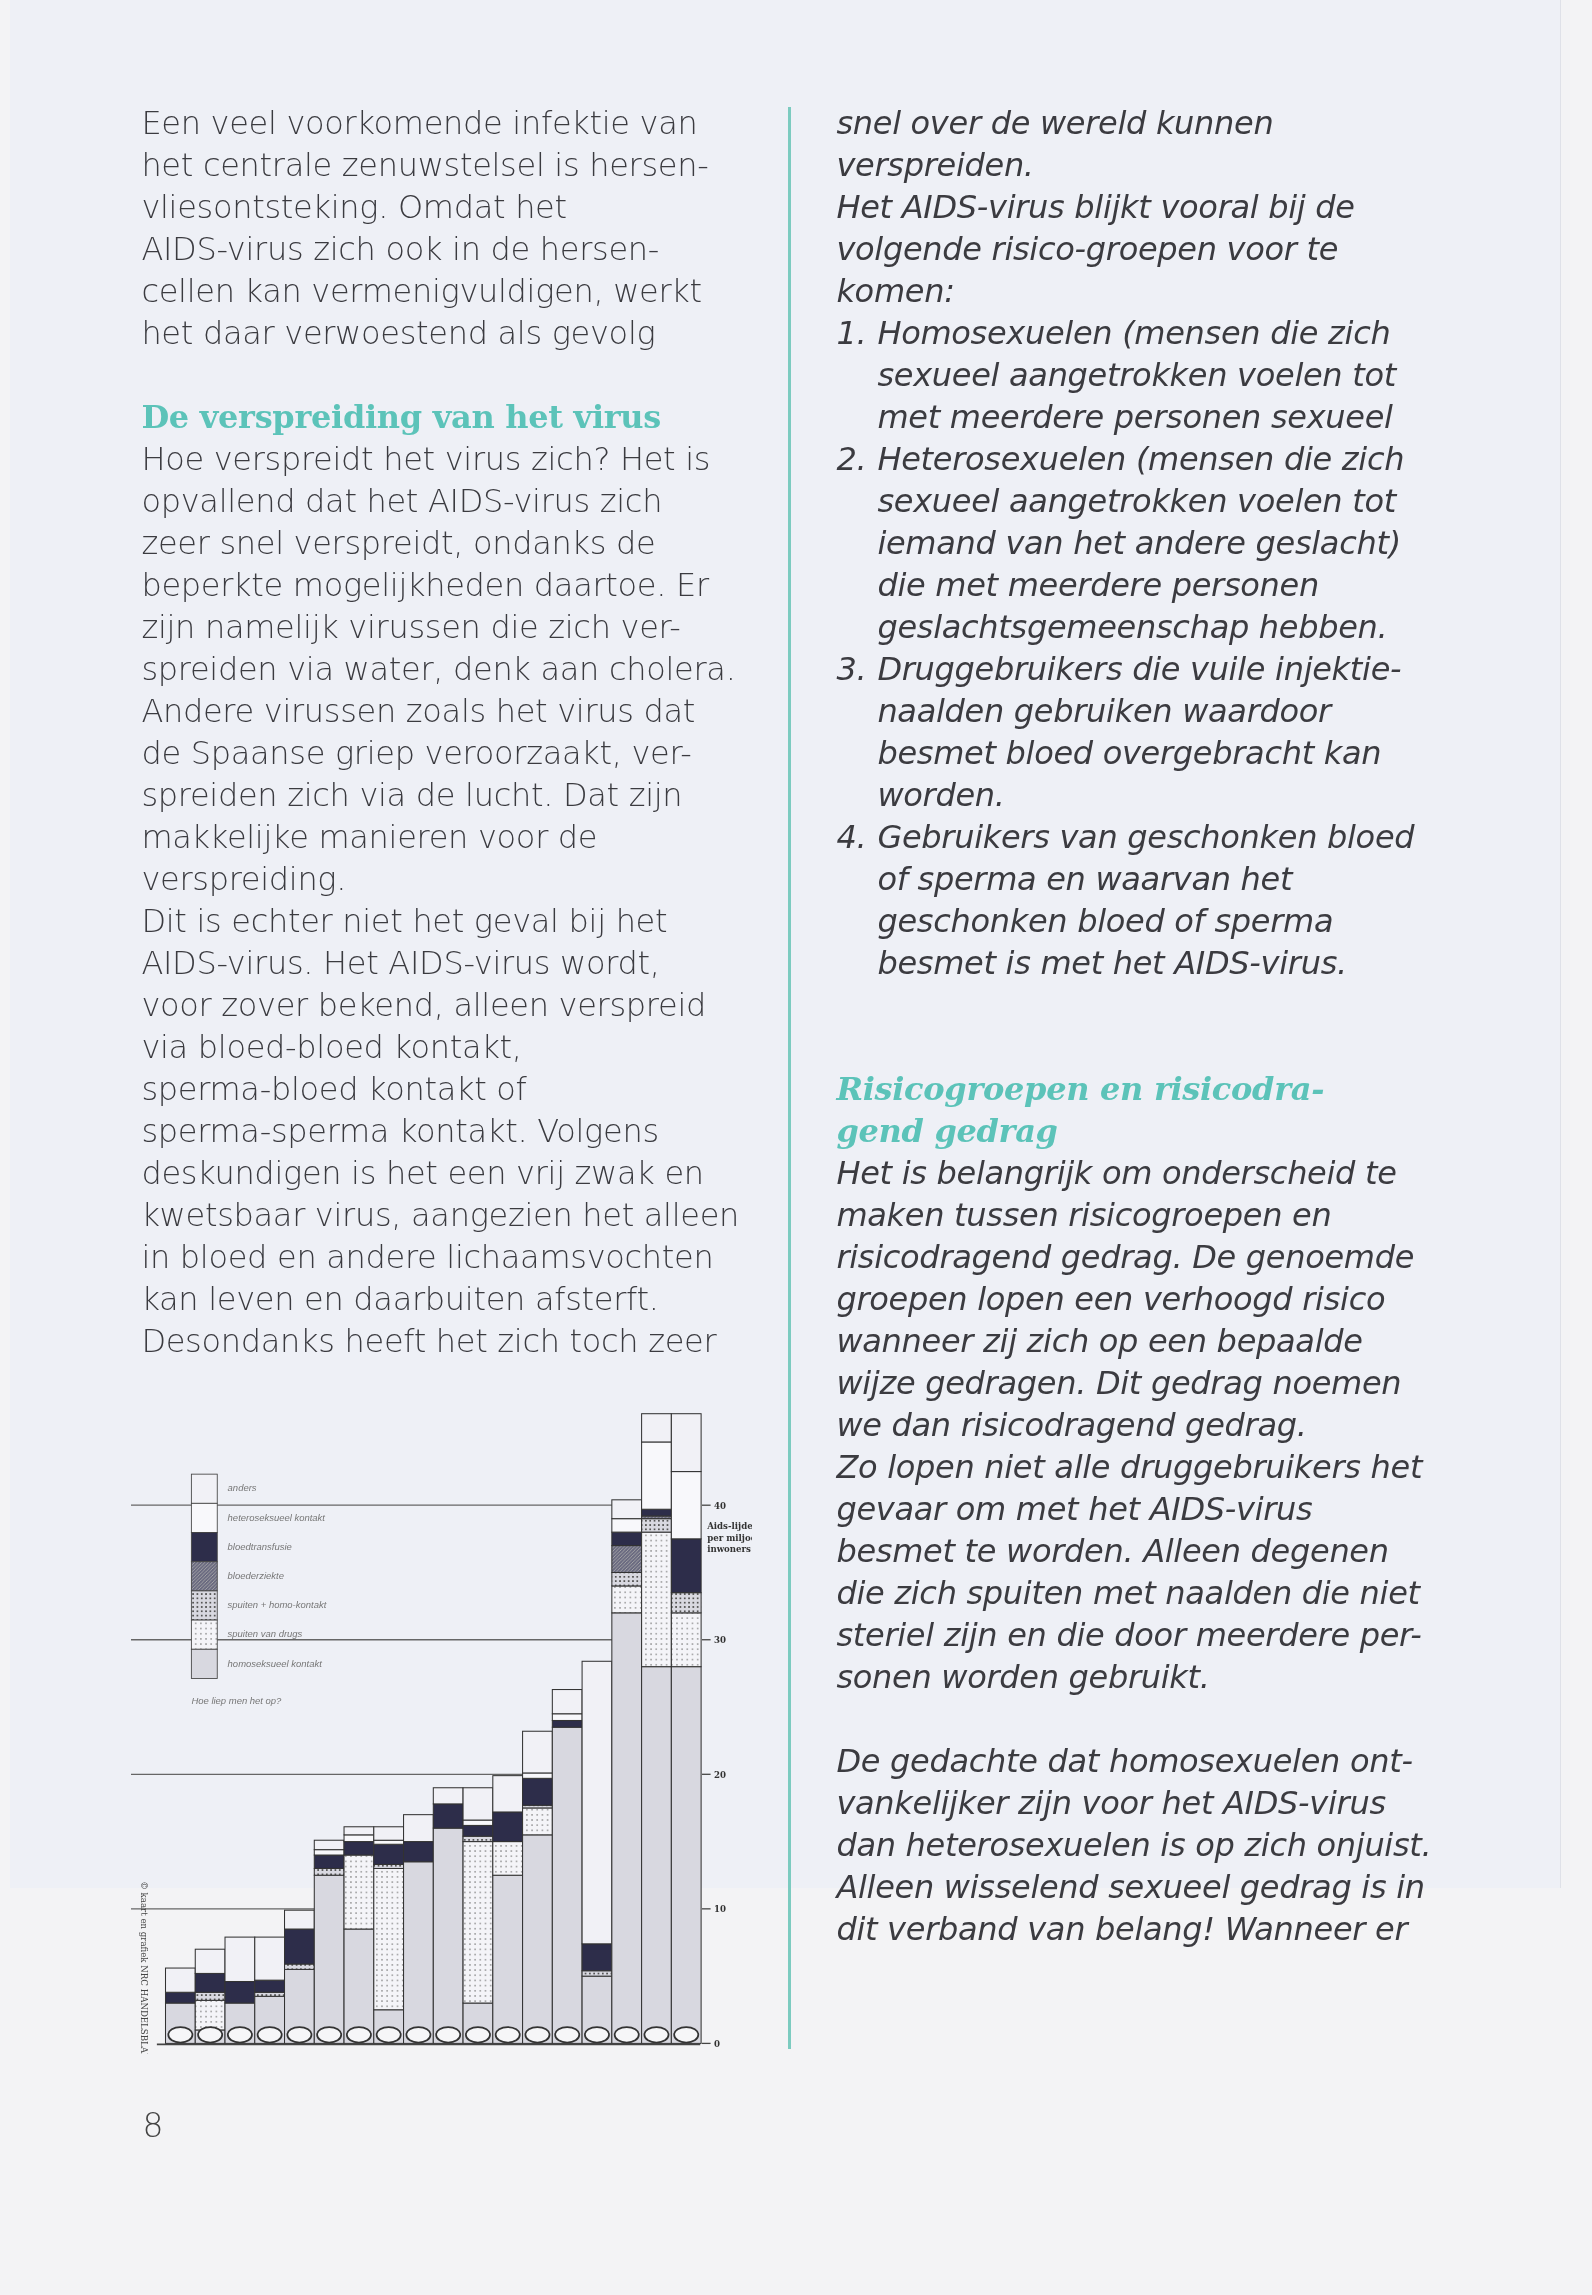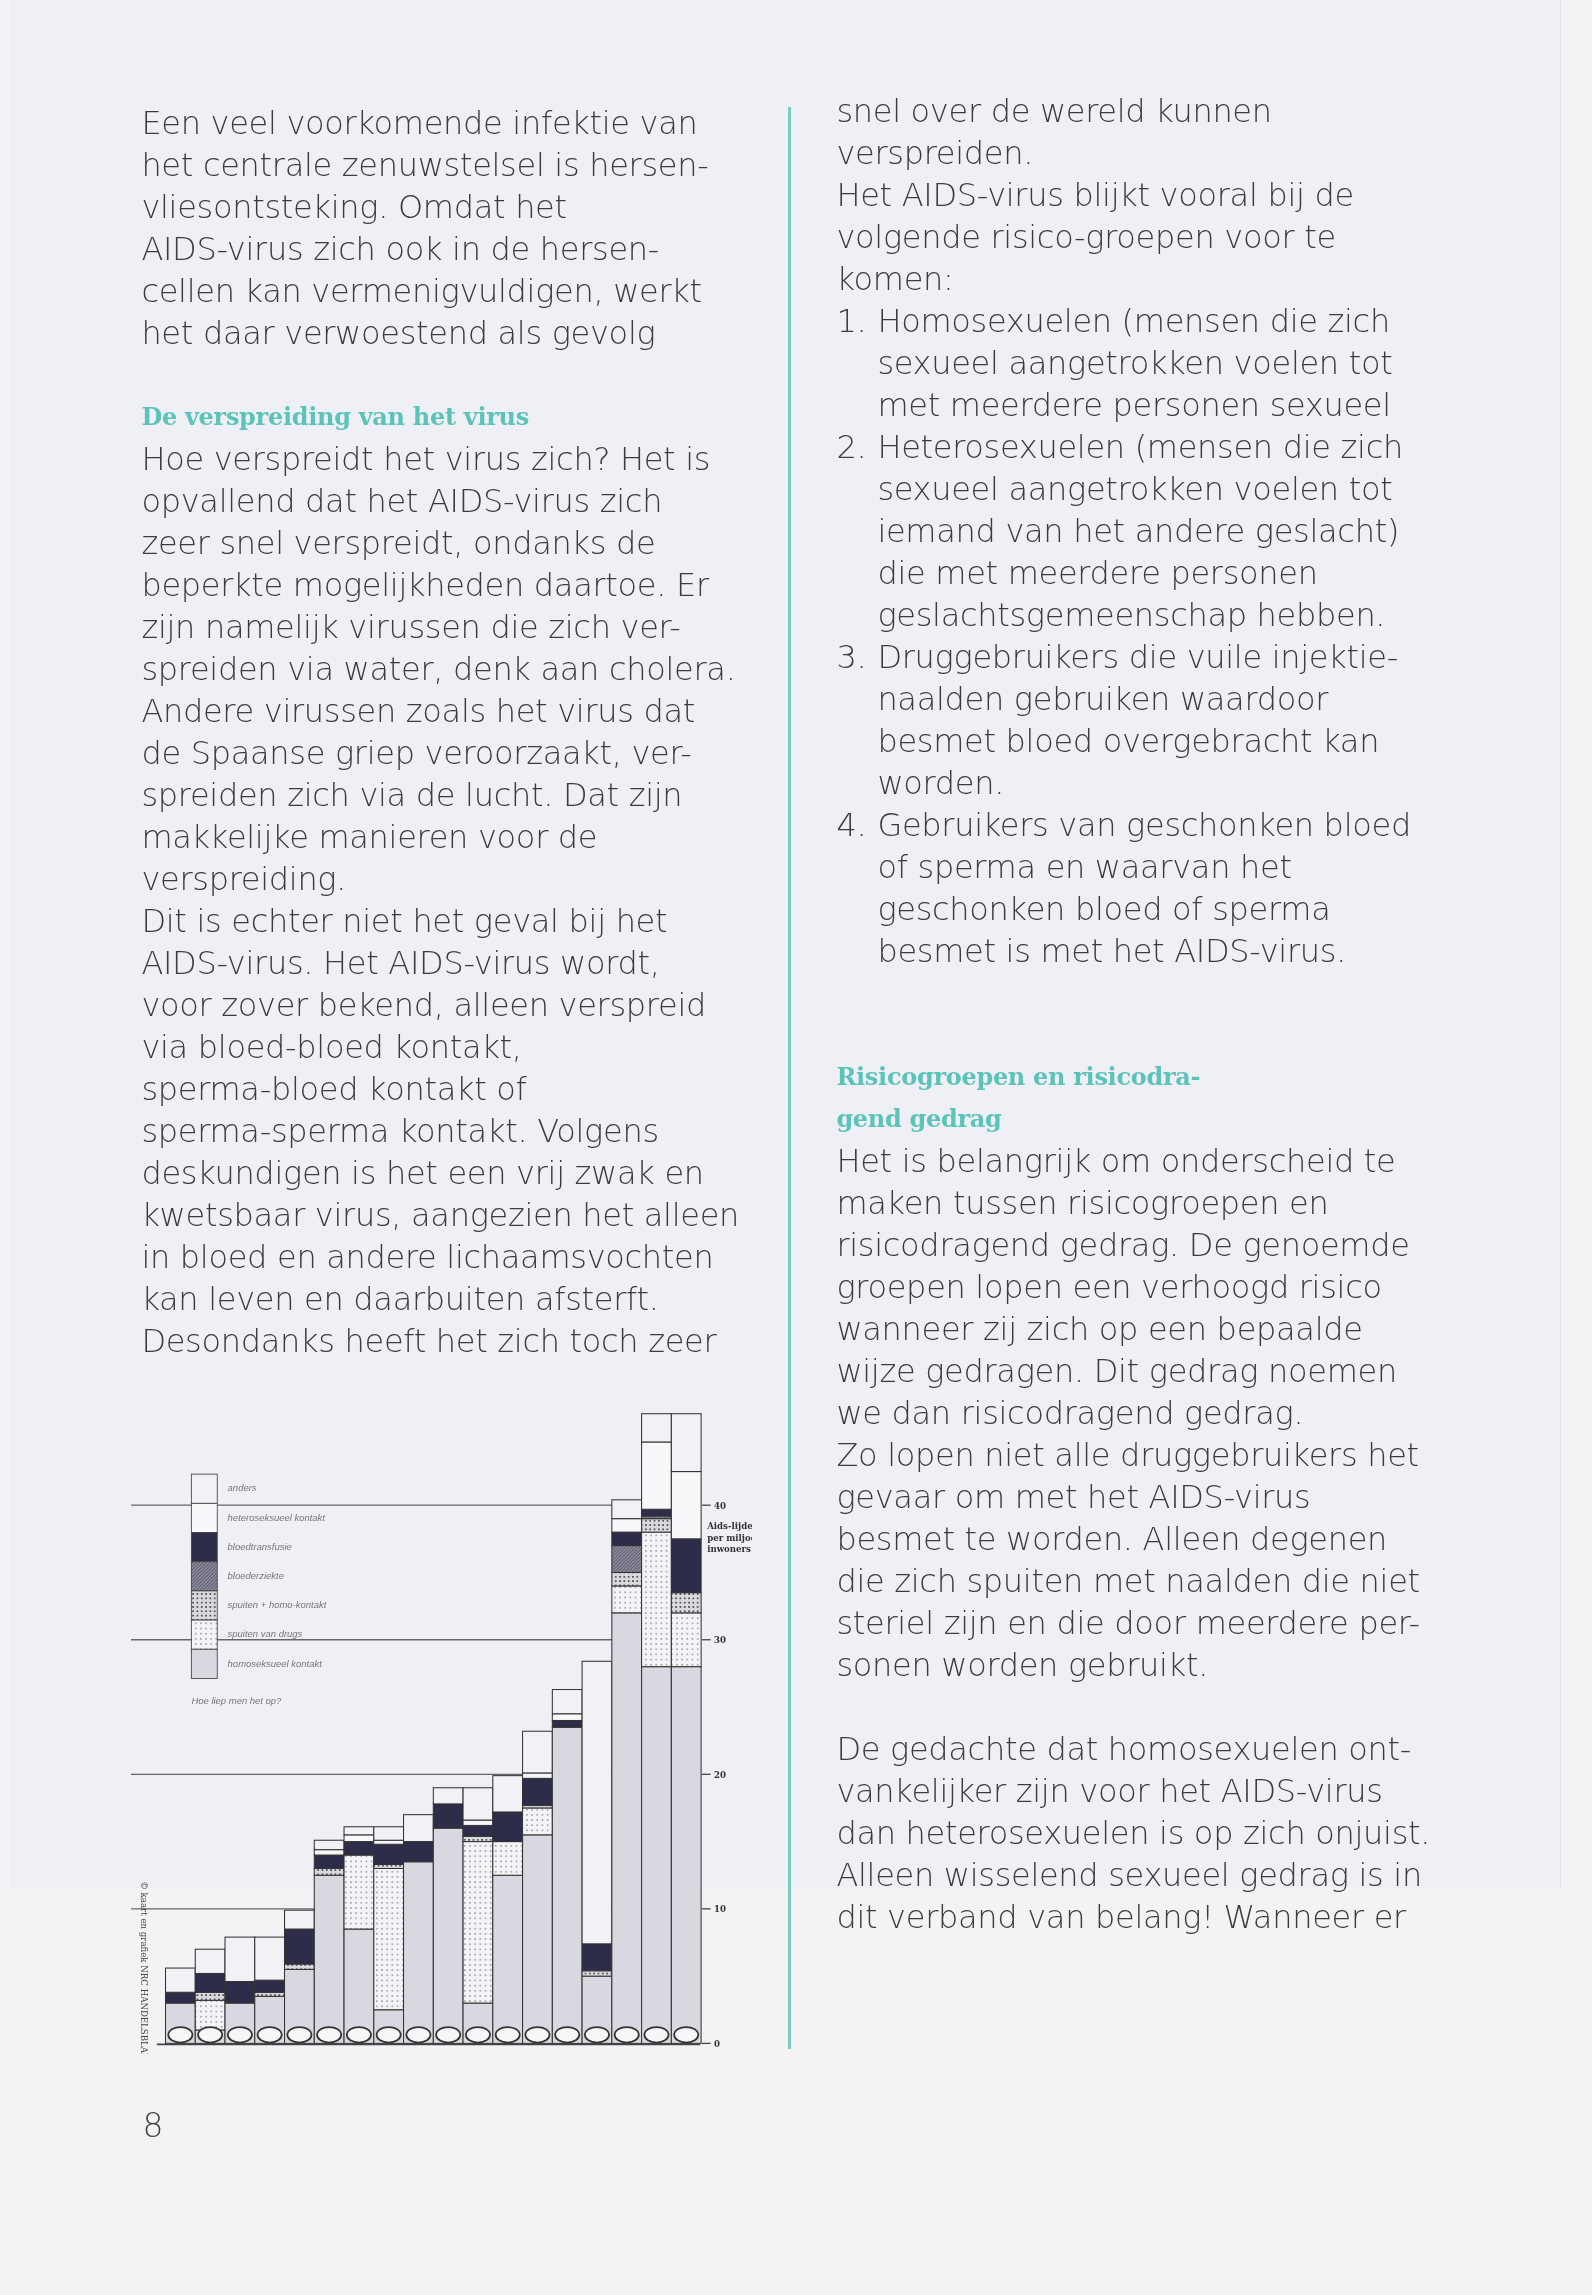--- a/index.html
+++ b/index.html
@@ -17,26 +17,26 @@
   .col {
     position: absolute;
     color: #3b3b40;
     font-size: 32px;
     line-height: 42px;
     letter-spacing: -0.3px;
     font-weight: 300;
   }
   .col p { margin: 0; }
   .col-left { left: 131px; top: 102px; width: 604px; }
-  .col-right { left: 826px; top: 90px; width: 621px; }
+  .col-right { left: 826px; top: 102px; width: 621px; font-style: italic; }
   .heading {
     font-family: "DejaVu Serif", serif;
     font-weight: bold;
     color: #5cc3b9;
-    font-size: 24px;
+    font-size: 32px;
     line-height: 42px;
     margin: 0;
   }
   .gap { height: 42px; }
   .divider {
     position: absolute; left: 778px; top: 107px; width: 2.6px; height: 1942px;
     background: #7ccbc0;
   }
   ol.risk { list-style: none; margin: 0; padding: 0; }
   ol.risk li { position: relative; padding-left: 41px; }

